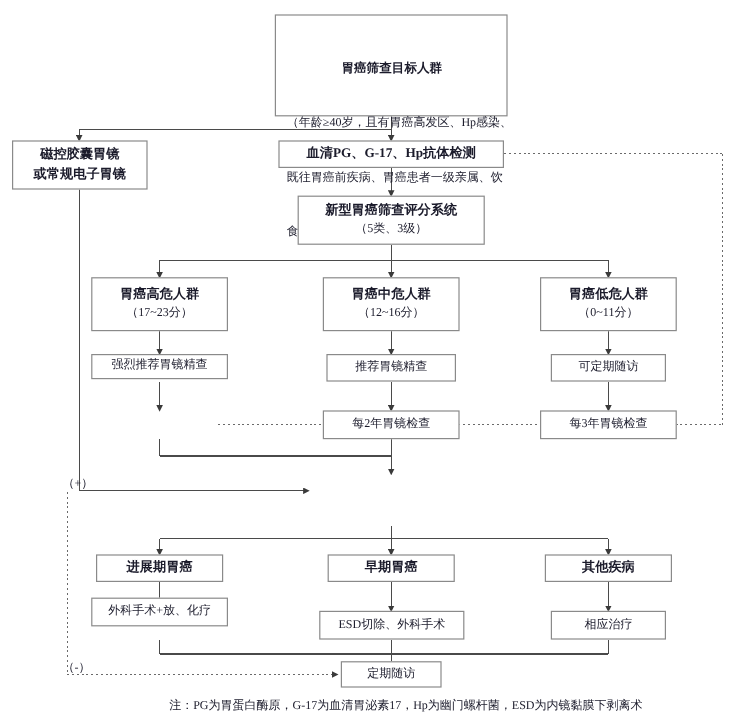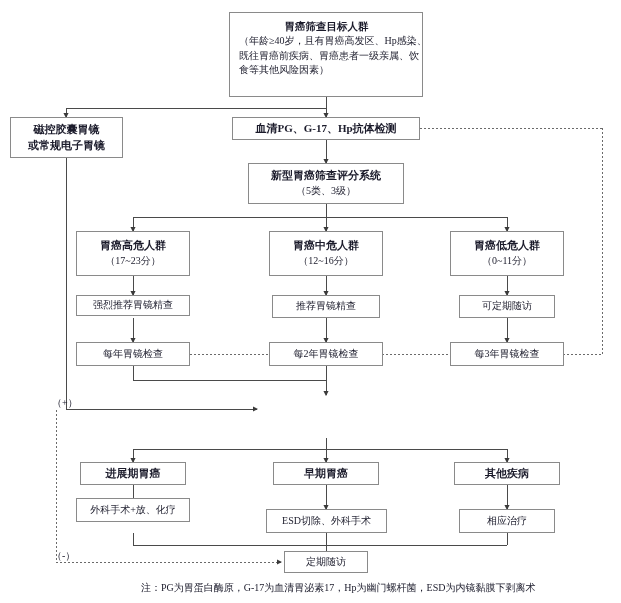--- a/index.html
+++ b/index.html
@@ -48,21 +48,21 @@
   .f11 { font-size: 11px; }
   .f105 { font-size: 10.5px; }
   .f10 { font-size: 10px; }
 
   .node.root {
     align-items: flex-start;
     text-align: left;
     padding: 6px 8px 6px 9px;
     justify-content: flex-start;
   }
-  .node.root .ln { white-space: nowrap; }
+  .node.root .ln { white-space: nowrap; margin-top: 31px; }
   .node.root .ln.bold {
     width: 100%;
     text-align: center;
   }
 
   .edge-label {
     position: absolute;
     font-size: 10px;
     color: #1b1b2b;
     z-index: 3;
@@ -191,23 +191,20 @@
   </div>
 
   <div class="node" style="left:272px; top:295px; width:108px; height:23px;">
     <span class="ln f10">推荐胃镜精查</span>
   </div>
 
   <div class="node" style="left:459px; top:295px; width:96px; height:23px;">
     <span class="ln f10">可定期随访</span>
   </div>
 
-  <div class="node" style="left:76px; top:342px; width:114px; height:24px;">
-    <span class="ln f10">每年胃镜检查</span>
-  </div>
 
   <div class="node" style="left:269px; top:342px; width:114px; height:24px;">
     <span class="ln f10">每2年胃镜检查</span>
   </div>
 
   <div class="node" style="left:450px; top:342px; width:114px; height:24px;">
     <span class="ln f10">每3年胃镜检查</span>
   </div>
 
 

